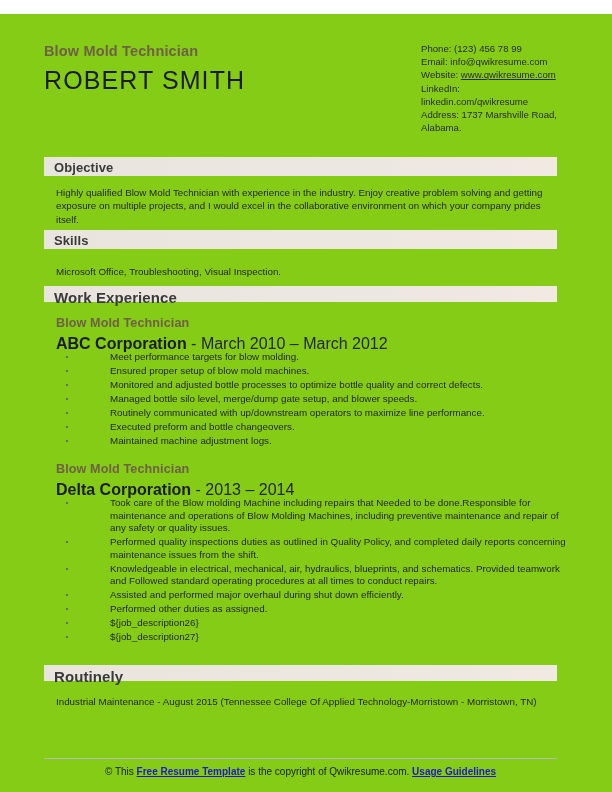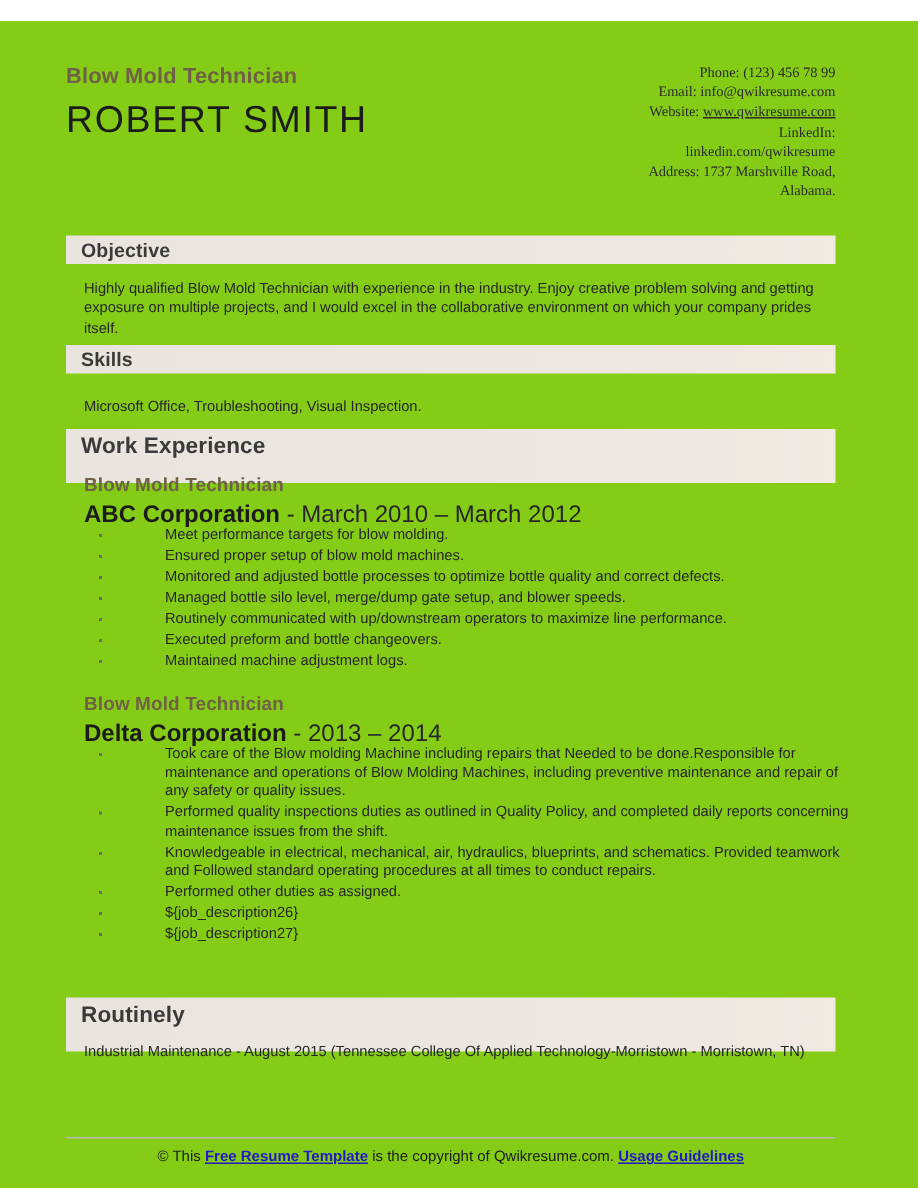--- a/index.html
+++ b/index.html
@@ -48,47 +48,46 @@
   .person-name {
     font-size: 25px;
     font-weight: 400;
     color: #1b1b1b;
     letter-spacing: 1.1px;
     line-height: 1.15;
     margin: 0;
     white-space: nowrap;
   }
   .contact-block {
-    text-align: right;
+    text-align: left;
     font-size: 9.6px;
     line-height: 13.2px;
     color: #2b2b2b;
     max-width: 215px;
-    font-family: Liberation Serif, serif;
   }
   .contact-line { display: block; }
   .contact-link {
     color: #2b2b2b;
     text-decoration: underline;
   }
 
   
   .section-bar {
     position: absolute;
     left: 44px;
     width: 513px;
     background: linear-gradient(to right, #e9e4dd 0%, #ece7e1 55%, #f1e9e2 100%);
     box-sizing: border-box;
   }
   .section-bar.small {
     height: 19px;
     padding: 1px 0 0 10px;
   }
   .section-bar.big {
-    height: 36px;
+    height: 16px;
     padding: 2px 0 12px 10px;
   }
   .section-bar .section-title {
     font-weight: bold;
     color: #3a3a3a;
     letter-spacing: 0.1px;
     line-height: 17px;
   }
   .section-bar.small .section-title { font-size: 13px; }
   .section-bar.big .section-title { font-size: 15px; line-height: 19px; }
@@ -224,20 +223,21 @@
   </ul>
 
   <div class="job-title" style="top:448px;">Blow Mold Technician</div>
   <div class="job-meta" style="top:467px;">
     <span class="company">Delta Corporation</span><span> - </span><span>2013 – 2014</span>
   </div>
   <ul class="bullets" style="top:483px;">
     <li>Took care of the Blow molding Machine including repairs that Needed to be done.Responsible for maintenance and operations of Blow Molding Machines, including preventive maintenance and repair of any safety or quality issues.</li>
     <li>Performed quality inspections duties as outlined in Quality Policy, and completed daily reports concerning maintenance issues from the shift.</li>
     <li>Knowledgeable in electrical, mechanical, air, hydraulics, blueprints, and schematics. Provided teamwork and Followed standard operating procedures at all times to conduct repairs.</li>
+    <li>Assisted and performed major overhaul during shut down efficiently.</li>
     <li>Performed other duties as assigned.</li>
     <li>${job_description26}</li>
     <li>${job_description27}</li>
   </ul>
 
   <div class="section-bar big" style="top:651px;">
     <span class="section-title">Routinely</span>
   </div>
   <div class="body-text" style="top:681px;">Industrial Maintenance - August 2015 (Tennessee College Of Applied Technology-Morristown - Morristown, TN)</div>
 

